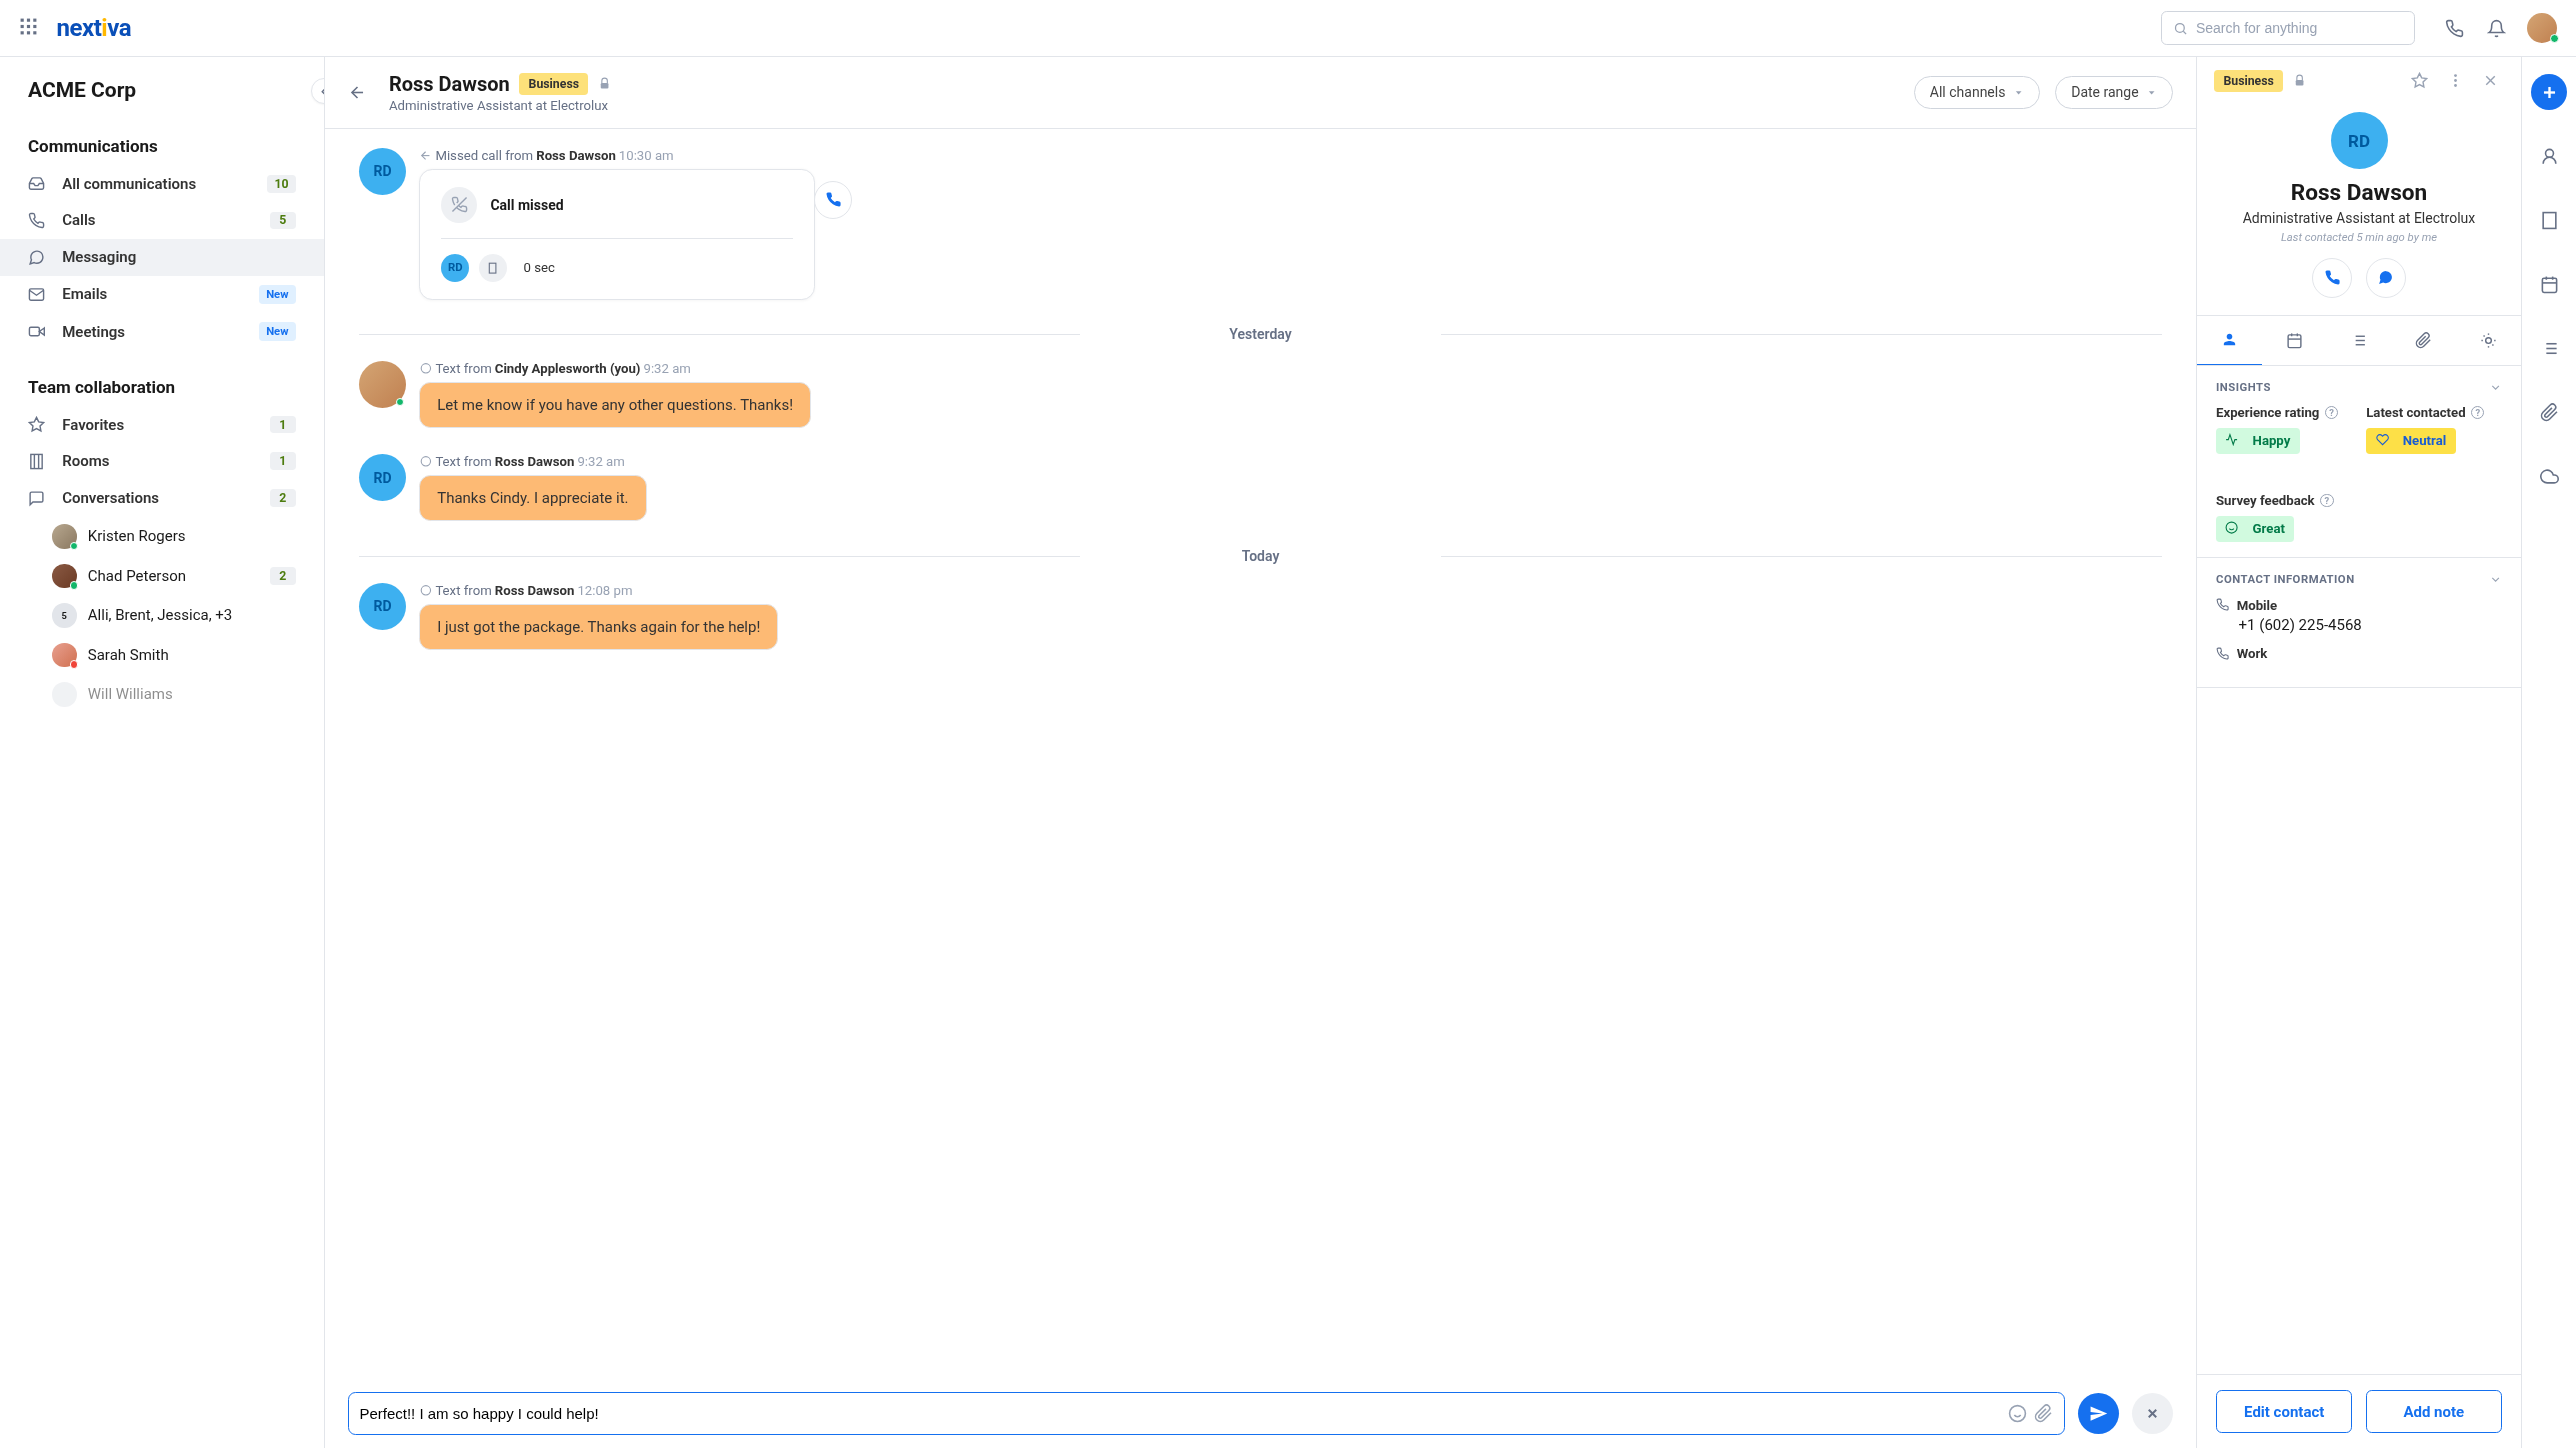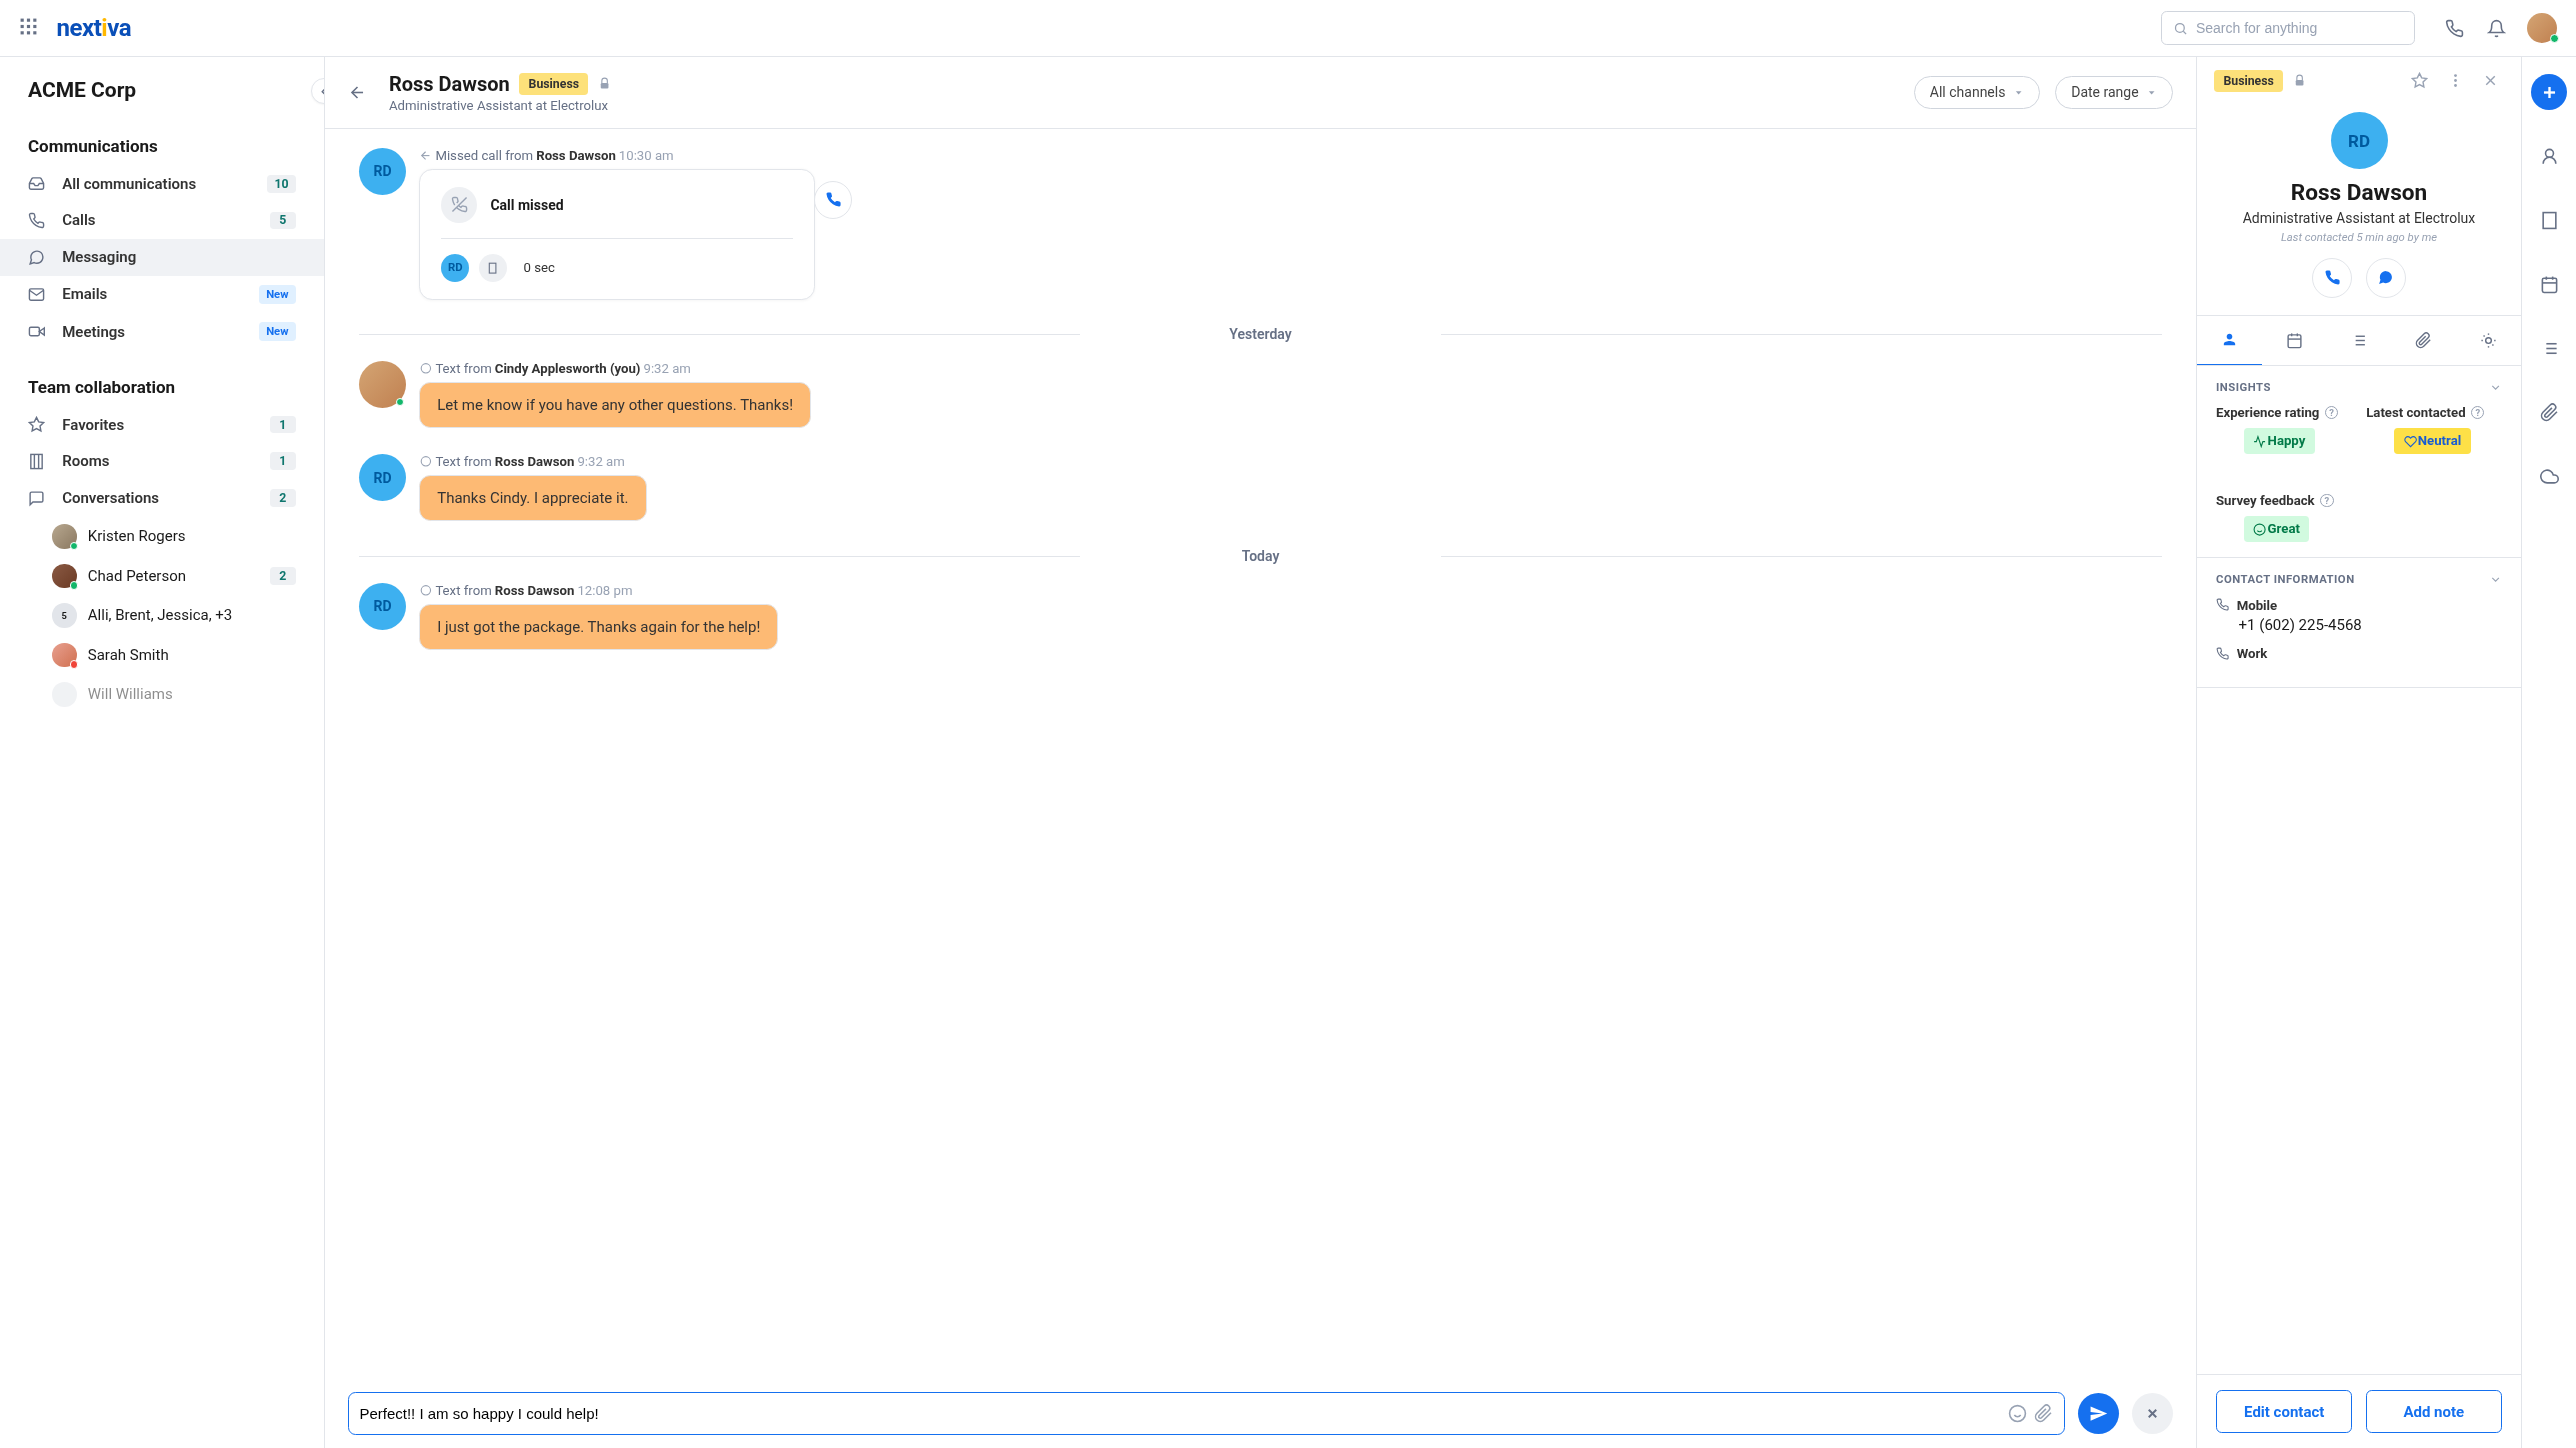--- a/index.html
+++ b/index.html
@@ -29,21 +29,21 @@
 
 
 .org-header { padding: 21px 28px 7.5px; display: flex; align-items: center; justify-content: space-between; }
 .org-name { font-size: 21px; font-weight: 700; }
 .collapse-btn { width: 26.4px; height: 26.4px; border-radius: 50%; background: #fff; border: 0.9px solid #e2e5ea; position: absolute; right: -13.2px; top: 21px; display: flex; align-items: center; justify-content: center; cursor: pointer; box-shadow: 0 0.9px 1.9px rgba(0,0,0,0.05); z-index: 5; }
 .section-title { font-size: 17px; font-weight: 700; padding: 26.4px 28px 9.4px; }
 .nav-item { display: flex; align-items: center; padding: 9.4px 28px; cursor: pointer; }
 .nav-item.active { background: #f0f2f5; }
 .nav-icon { width: 21px; margin-right: 13.2px; color: #667085; display: flex; align-items: center; }
 .nav-label { flex: 1; font-size: 15px; font-weight: 600; color: #333; }
-.nav-badge { background: #eef0f3; color: #0f766e; font-weight: 700; font-size: 12.3px; padding: 1.9px 7.5px; border-radius: 3.8px; min-width: 26.4px; text-align: center; }
+.nav-badge { background: #eef0f3; color: #4d7c0f; font-weight: 700; font-size: 12.3px; padding: 1.9px 7.5px; border-radius: 3.8px; min-width: 26.4px; text-align: center; }
 .nav-pill { background: #e0f0ff; color: #1570ef; font-size: 11.3px; font-weight: 700; padding: 2.8px 7.5px; border-radius: 3.8px; }
 .convo-item { display: flex; align-items: center; padding: 7.5px 28px 7.5px 52px; cursor: pointer; }
 .convo-avatar { width: 24.5px; height: 24.5px; border-radius: 50%; background: linear-gradient(135deg,#b8a890,#8a7860); margin-right: 11.3px; position: relative; flex-shrink: 0; }
 .convo-avatar.group { background: #e2e5ea; display: flex; align-items: center; justify-content: center; font-size: 9.4px; font-weight: 700; }
 .convo-label { font-size: 15px; flex: 1; }
 .convo-presence { position: absolute; bottom: -1.9px; right: -1.9px; width: 8.5px; height: 8.5px; border-radius: 50%; border: 1.9px solid #fff; }
 .convo-presence.online { background: #12b76a; }
 .convo-presence.busy { background: #f04438; }
 
 
@@ -104,21 +104,21 @@
 .hero-actions { display: flex; gap: 13.2px; margin-top: 13.2px; }
 .hero-act-btn { width: 40px; height: 40px; border-radius: 50%; border: 0.9px solid #e2e5ea; display: flex; align-items: center; justify-content: center; cursor: pointer; color: #1570ef; }
 .detail-tabs { display: flex; border-top: 0.9px solid #e2e5ea; border-bottom: 0.9px solid #e2e5ea; }
 .detail-tab { flex: 1; height: 49px; display: flex; align-items: center; justify-content: center; cursor: pointer; color: #667085; }
 .detail-tab.active { border-bottom: 1.9px solid #1570ef; color: #1570ef; }
 .detail-section { padding: 15px 19px; border-bottom: 0.9px solid #e2e5ea; }
 .detail-sec-head { display: flex; align-items: center; justify-content: space-between; font-size: 11.3px; font-weight: 700; letter-spacing: 0.5px; color: #667085; margin-bottom: 11.3px; }
 .insight-grid { display: flex; gap: 28px; flex-wrap: wrap; }
 .insight-block { }
 .insight-label { font-size: 13.2px; font-weight: 700; color: #333; display: flex; align-items: center; gap: 5.7px; margin-bottom: 7.5px; }
-.chip { display: inline-flex; align-items: flex-end; gap: 1px; padding: 5.7px 9.4px; border-radius: 3.8px; font-size: 13.2px; font-weight: 700; margin-left: 28px; }
+.chip { display: inline-flex; align-items: flex-start; gap: 14px; padding: 5.7px 9.4px; border-radius: 3.8px; font-size: 13.2px; font-weight: 700; }
 .chip.happy { background: #d1fadf; color: #027a48; }
 .chip.neutral { background: #fde047; color: #175cd3; }
 .chip.great { background: #d1fadf; color: #027a48; }
 .contact-field { display: flex; flex-direction: column; gap: 3.8px; margin-bottom: 11.3px; }
 .contact-field-label { display: flex; align-items: center; gap: 7.5px; font-size: 13.2px; font-weight: 700; color: #333; }
 .contact-field-value { font-size: 15px; padding-left: 22.6px; }
 .detail-body { flex: 1; overflow-y: auto; }
 .detail-footer { padding: 15px 19px; display: flex; gap: 13.2px; border-top: 0.9px solid #e2e5ea; }
 .outline-btn { flex: 1; border: 1.9px solid #1570ef; color: #1570ef; background: #fff; border-radius: 5.7px; padding: 11.3px; font-size: 15px; font-weight: 700; cursor: pointer; text-align: center; }
 

